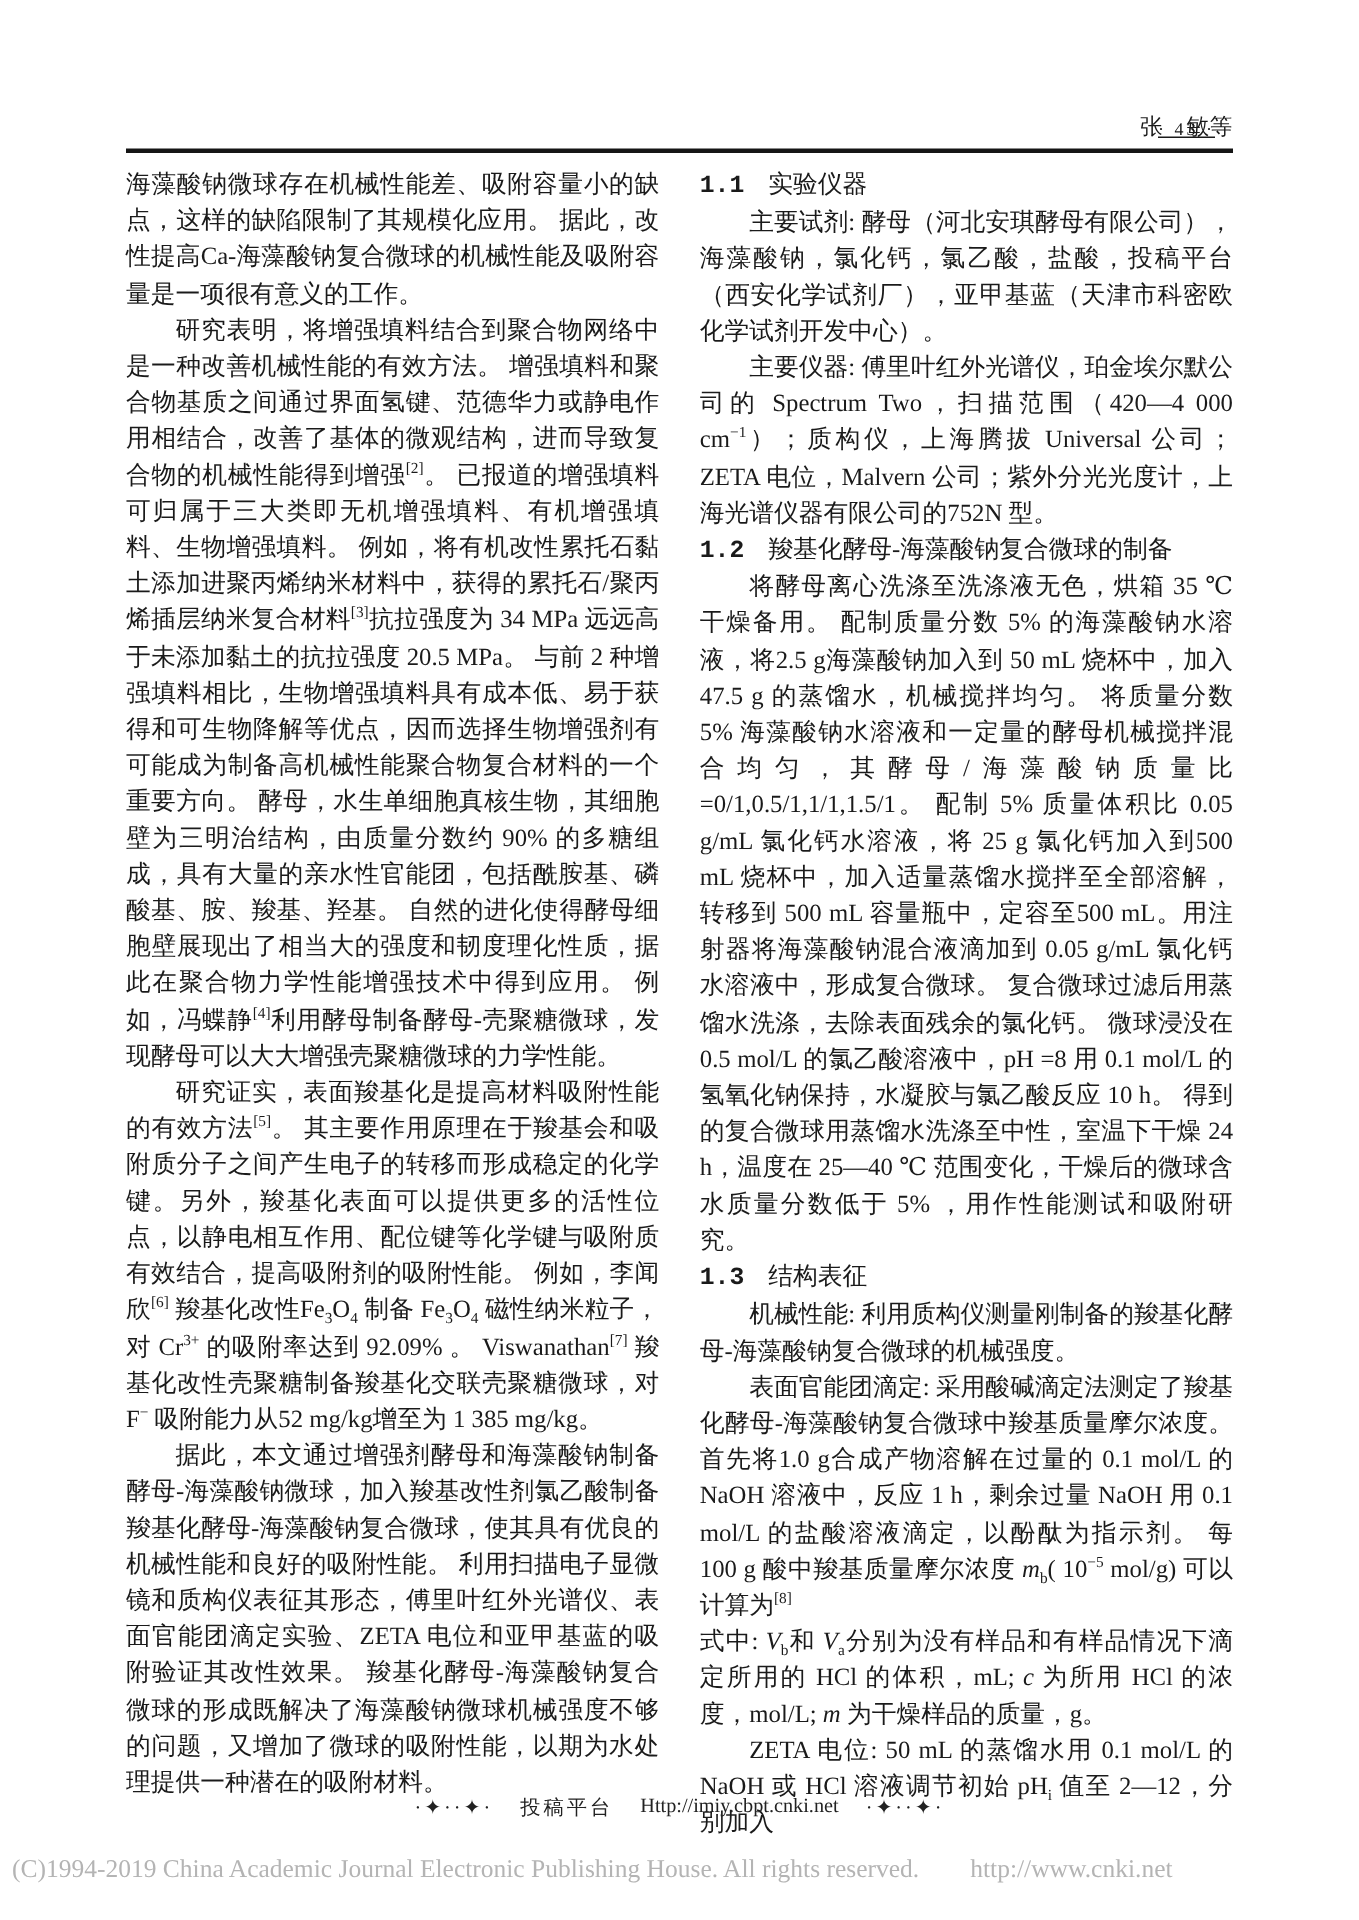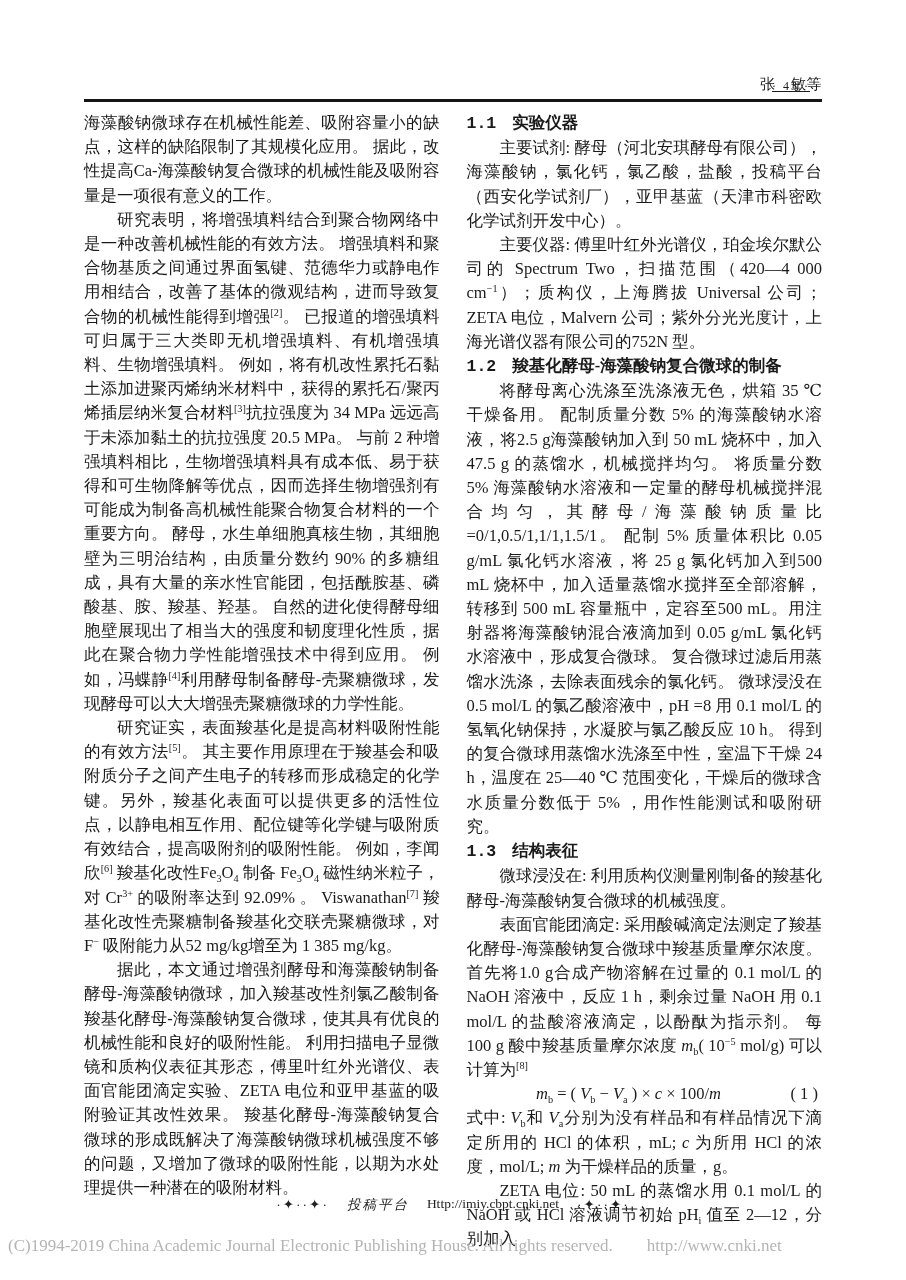--- a/index.html
+++ b/index.html
@@ -35,35 +35,35 @@
   .para.noindent{text-indent:0;}
   .h1{
     font-family:"Liberation Sans","DejaVu Sans",sans-serif;
     font-weight:700;font-size:17px;letter-spacing:1px;
   }
   .h2{white-space:nowrap;}
   .h2num{
     font-family:Liberation Mono, monospace;
     font-weight:700;margin-right:16px;
   }
-  .h2title{font-weight:700;margin-top:44px;}
+  .h2title{font-weight:400;margin-top:44px;}
   sup,sub{font-size:0.62em;line-height:0;}
   i{font-style:italic;}
 
   .equation{display:flex;align-items:baseline;}
   .eq-body{flex:1;text-align:center;}
   .eq-num{padding-right:4px;}
 
   
   .platform{
     position:absolute;top:1196px;left:84px;width:738px;
     display:flex;justify-content:center;gap:18px;
     font-size:13.5px;color:#222;white-space:nowrap;
   }
-  .platform .kai{font-style:italic;letter-spacing:2px;}
+  .platform .kai{letter-spacing:2px;}
   .ornament{letter-spacing:2px;}
   .copyright{
     position:absolute;top:1236px;left:8px;width:886px;
     font-size:17px;color:#b4b4b4;
     display:flex;gap:34px;white-space:nowrap;
   }
 </style>
 </head>
 <body>
 
@@ -85,26 +85,22 @@
         <p class="para">研究证实，表面羧基化是提高材料吸附性能的有效方法<sup>[5]</sup>。 其主要作用原理在于羧基会和吸附质分子之间产生电子的转移而形成稳定的化学键。另外，羧基化表面可以提供更多的活性位点，以静电相互作用、配位键等化学键与吸附质有效结合，提高吸附剂的吸附性能。 例如，李闻欣<sup>[6]</sup> 羧基化改性Fe<sub>3</sub>O<sub>4</sub> 制备 Fe<sub>3</sub>O<sub>4</sub> 磁性纳米粒子，对 Cr<sup>3+</sup> 的吸附率达到 92.09% 。 Viswanathan<sup>[7]</sup> 羧基化改性壳聚糖制备羧基化交联壳聚糖微球，对 F<sup>−</sup> 吸附能力从52 mg/kg增至为 1 385 mg/kg。</p>
         <p class="para">据此，本文通过增强剂酵母和海藻酸钠制备酵母-海藻酸钠微球，加入羧基改性剂氯乙酸制备羧基化酵母-海藻酸钠复合微球，使其具有优良的机械性能和良好的吸附性能。 利用扫描电子显微镜和质构仪表征其形态，傅里叶红外光谱仪、表面官能团滴定实验、ZETA 电位和亚甲基蓝的吸附验证其改性效果。 羧基化酵母-海藻酸钠复合微球的形成既解决了海藻酸钠微球机械强度不够的问题，又增加了微球的吸附性能，以期为水处理提供一种潜在的吸附材料。</p>
       </div>
     <div class="col">
         <div class="h2"><span class="h2num">1.1</span><span class="h2title">实验仪器</span></div>
         <p class="para">主要试剂: 酵母（河北安琪酵母有限公司），海藻酸钠，氯化钙，氯乙酸，盐酸，投稿平台（西安化学试剂厂），亚甲基蓝（天津市科密欧化学试剂开发中心）。</p>
         <p class="para">主要仪器: 傅里叶红外光谱仪，珀金埃尔默公司的 Spectrum Two，扫描范围（420—4 000 cm<sup>−1</sup>）；质构仪，上海腾拔 Universal 公司；ZETA 电位，Malvern 公司；紫外分光光度计，上海光谱仪器有限公司的752N 型。</p>
         <div class="h2"><span class="h2num">1.2</span><span class="h2title">羧基化酵母-海藻酸钠复合微球的制备</span></div>
         <p class="para">将酵母离心洗涤至洗涤液无色，烘箱 35 ℃干燥备用。 配制质量分数 5% 的海藻酸钠水溶液，将2.5 g海藻酸钠加入到 50 mL 烧杯中，加入 47.5 g 的蒸馏水，机械搅拌均匀。 将质量分数 5% 海藻酸钠水溶液和一定量的酵母机械搅拌混合均匀，其酵母/海藻酸钠质量比 =0/1,0.5/1,1/1,1.5/1。 配制 5% 质量体积比 0.05 g/mL 氯化钙水溶液，将 25 g 氯化钙加入到500 mL 烧杯中，加入适量蒸馏水搅拌至全部溶解，转移到 500 mL 容量瓶中，定容至500 mL。用注射器将海藻酸钠混合液滴加到 0.05 g/mL 氯化钙水溶液中，形成复合微球。 复合微球过滤后用蒸馏水洗涤，去除表面残余的氯化钙。 微球浸没在 0.5 mol/L 的氯乙酸溶液中，pH =8 用 0.1 mol/L 的氢氧化钠保持，水凝胶与氯乙酸反应 10 h。 得到的复合微球用蒸馏水洗涤至中性，室温下干燥 24 h，温度在 25—40 ℃ 范围变化，干燥后的微球含水质量分数低于 5% ，用作性能测试和吸附研究。</p>
         <div class="h2"><span class="h2num">1.3</span><span class="h2title">结构表征</span></div>
-        <p class="para">微球浸没在: 利用质构仪测量刚制备的羧基化酵母-海藻酸钠复合微球的机械强度。</p>
+        <p class="para">机械性能: 利用质构仪测量刚制备的羧基化酵母-海藻酸钠复合微球的机械强度。</p>
         <p class="para">表面官能团滴定: 采用酸碱滴定法测定了羧基化酵母-海藻酸钠复合微球中羧基质量摩尔浓度。 首先将1.0 g合成产物溶解在过量的 0.1 mol/L 的 NaOH 溶液中，反应 1 h，剩余过量 NaOH 用 0.1 mol/L 的盐酸溶液滴定，以酚酞为指示剂。 每 100 g 酸中羧基质量摩尔浓度 <i>m</i><sub>b</sub>( 10<sup>−5</sup> mol/g) 可以计算为<sup>[8]</sup></p>
-        <div class="equation">
-          <span class="eq-body"><i>m</i><sub>b</sub> = ( <i>V</i><sub>b</sub> − <i>V</i><sub>a</sub> )  × <i>c</i> × 100/<i>m</i></span>
-          <span class="eq-num">( 1 )</span>
-        </div>
         <p class="para noindent">式中: <i>V</i><sub>b</sub>和 <i>V</i><sub>a</sub>分别为没有样品和有样品情况下滴定所用的 HCl 的体积，mL; <i>c</i> 为所用 HCl 的浓度，mol/L; <i>m</i> 为干燥样品的质量，g。</p>
         <p class="para">ZETA 电位: 50 mL 的蒸馏水用 0.1 mol/L 的 NaOH 或 HCl 溶液调节初始 pH<sub>i</sub> 值至 2—12，分别加入</p>
       </div>
   </div>
 
   <div class="platform">
     <span class="ornament">·✦··✦·</span>
     <span class="kai">投稿平台</span>
     <span>Http://imiy.cbpt.cnki.net</span>
     <span class="ornament">·✦··✦·</span>

